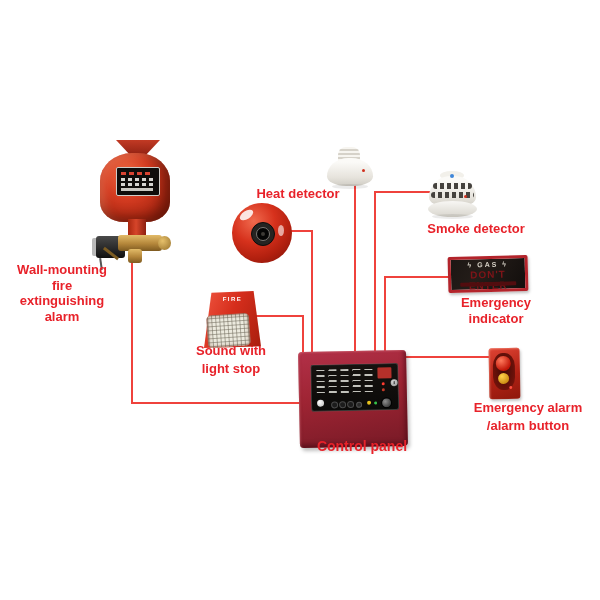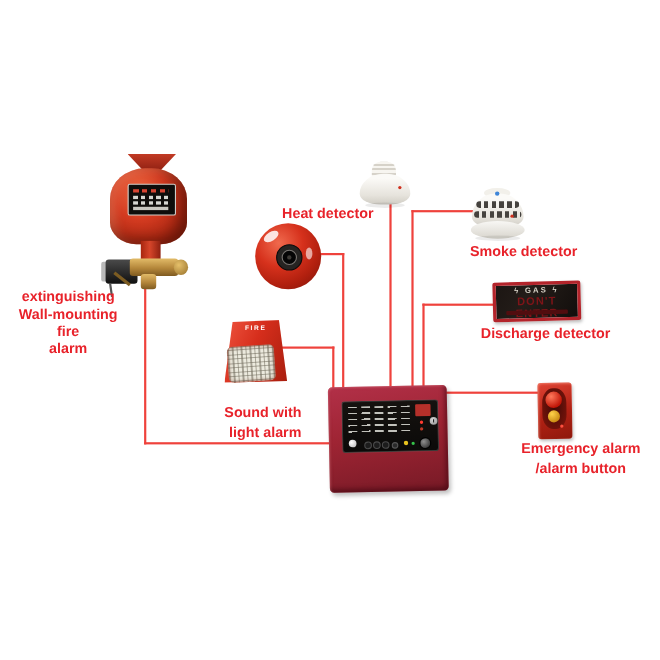--- a/index.html
+++ b/index.html
@@ -81,22 +81,22 @@
     <div class="abs" style="left:40px;top:79px;width:18px;height:20px;background:linear-gradient(90deg,#a8260f,#d6452a 45%,#8e2010);"></div>
     <div class="abs" style="left:4px;top:98px;width:6px;height:18px;background:#b9b9b9;border-radius:2px;"></div>
     <div class="abs" style="left:8px;top:96px;width:29px;height:22px;background:linear-gradient(180deg,#4a4a4a,#101010);border-radius:3px;"></div>
     <div class="abs brass" style="left:30px;top:95px;width:44px;height:16px;"></div>
     <div class="abs" style="left:70px;top:96px;width:13px;height:14px;border-radius:50%;background:radial-gradient(circle at 35% 35%,#e6c06a,#96702a);"></div>
     <div class="abs brass" style="left:40px;top:109px;width:14px;height:14px;"></div>
     <div class="abs" style="left:14px;top:112px;width:18px;height:3px;background:#7c5c22;transform:rotate(38deg);"></div>
     <div class="abs" style="left:12px;top:118px;width:2px;height:12px;background:#555;transform:rotate(-8deg);"></div>
   </div>
   <div class="lbl" style="left:6px;top:262px;width:112px;line-height:1.2;">
+    <div>Wall-mounting fire</div>
     <div>extinguishing</div>
-    <div>Wall-mounting fire</div>
     <div>alarm</div>
   </div>
 
   <div class="dev bell" style="left:232px;top:203px;width:60px;height:60px;">
     <div class="abs" style="left:7px;top:8px;width:15px;height:8px;border-radius:50%;background:rgba(255,255,255,.85);transform:rotate(-32deg);"></div>
     <div class="abs" style="left:46px;top:22px;width:6px;height:11px;border-radius:50%;background:rgba(255,255,255,.6);"></div>
     <div class="abs" style="left:19px;top:19px;width:22px;height:22px;border-radius:50%;background:#262422;border:1px solid #0c0c0c;">
       <div class="abs" style="left:4px;top:4px;width:12px;height:12px;border-radius:50%;background:#050505;border:1px solid #7a7672;"></div>
       <div class="abs" style="left:9px;top:9px;width:4px;height:4px;border-radius:50%;background:#3d3a36;"></div>
     </div>
@@ -124,30 +124,30 @@
 
   <div class="dev gas-sign" style="left:448px;top:256px;width:74px;height:30px;transform:rotate(-1.5deg);">
     <div class="abs gas-top" style="left:0;top:2px;width:100%;">
       <span>ϟ</span>
       <span>GAS</span>
       <span>ϟ</span>
     </div>
     <div class="abs gas-warn" style="left:0;top:10px;width:100%;">DON'T ENTER</div>
     <div class="abs gas-sub" style="left:12%;top:23px;width:76%;height:4px;"></div>
   </div>
-  <div class="lbl" style="left:432px;top:295px;width:128px;">Discharge detector</div>
+  <div class="lbl" style="left:432px;top:295px;width:128px;">Emergency indicator</div>
 
   <div class="dev" style="left:204px;top:291px;width:57px;height:57px;">
     <div class="abs strobe-body" style="left:0;top:0;width:57px;height:57px;"></div>
     <div class="abs" style="left:0;top:5px;width:100%;text-align:center;font-size:6px;font-weight:bold;color:#fff;letter-spacing:1.5px;">FIRE</div>
     <div class="abs lens" style="left:3px;top:23px;width:41px;height:31px;transform:rotate(-4deg);"></div>
   </div>
-  <div class="lbl" style="left:188px;top:366px;width:86px;line-height:1.4;text-align:right;">
+  <div class="lbl" style="left:188px;top:342px;width:86px;line-height:1.4;">
     <div>Sound with</div>
-    <div>light alarm</div>
+    <div>light stop</div>
   </div>
 
   <div class="dev" style="left:299px;top:351px;width:108px;height:96px;transform:rotate(-1.2deg);">
     <div class="abs cp-body" style="left:0;top:0;width:108px;height:96px;"></div>
     <div class="abs cp-display" style="left:12px;top:13px;width:86px;height:45px;">
       <div class="abs cp-col" style="left:5px;top:4px;width:8px;height:26px;"></div>
       <div class="abs cp-col" style="left:17px;top:4px;width:8px;height:26px;"></div>
       <div class="abs cp-col" style="left:29px;top:4px;width:8px;height:26px;"></div>
       <div class="abs cp-col" style="left:41px;top:4px;width:8px;height:26px;"></div>
       <div class="abs cp-col" style="left:53px;top:4px;width:8px;height:26px;"></div>
@@ -160,20 +160,21 @@
       <div class="abs led" style="left:35px;top:36px;width:5px;height:5px;background:#1c1c1c;border:1px solid #4a4a4a;"></div>
       <div class="abs led" style="left:44px;top:37px;width:4px;height:4px;background:#2a2a2a;border:1px solid #555;"></div>
       <div class="abs led" style="left:55px;top:36px;width:4px;height:4px;background:#e7c21e;"></div>
       <div class="abs led" style="left:62px;top:37px;width:3px;height:3px;background:#35c24a;"></div>
       <div class="abs led" style="left:69px;top:33px;width:9px;height:9px;background:radial-gradient(circle at 35% 35%,#8e8e8e,#1e1e1e);border:1px solid #000;"></div>
     </div>
     <div class="abs led" style="left:92px;top:29px;width:7px;height:7px;background:radial-gradient(circle at 40% 35%,#d8d8d8,#8e8e8e);">
       <div class="abs" style="left:3px;top:2px;width:1px;height:3px;background:#222;"></div>
     </div>
   </div>
+  <div class="lbl" style="left:314px;top:438px;width:96px;font-size:14px;">Control panel</div>
 
   <div class="dev" style="left:489px;top:348px;width:31px;height:51px;transform:rotate(-1deg);">
     <div class="abs em-body" style="left:0;top:0;width:31px;height:51px;"></div>
     <div class="abs em-recess" style="left:4px;top:5px;width:22px;height:37px;"></div>
     <div class="abs led" style="left:7px;top:8px;width:15px;height:15px;background:radial-gradient(circle at 35% 30%,#ff7a5c,#c11608 70%);"></div>
     <div class="abs led" style="left:9px;top:25px;width:11px;height:11px;background:radial-gradient(circle at 35% 30%,#ffd24a,#c98a12 75%);"></div>
     <div class="abs led" style="left:20px;top:38px;width:3px;height:3px;background:#ff5040;"></div>
   </div>
   <div class="lbl" style="left:464px;top:399px;width:128px;line-height:1.35;">
     <div>Emergency alarm</div>

